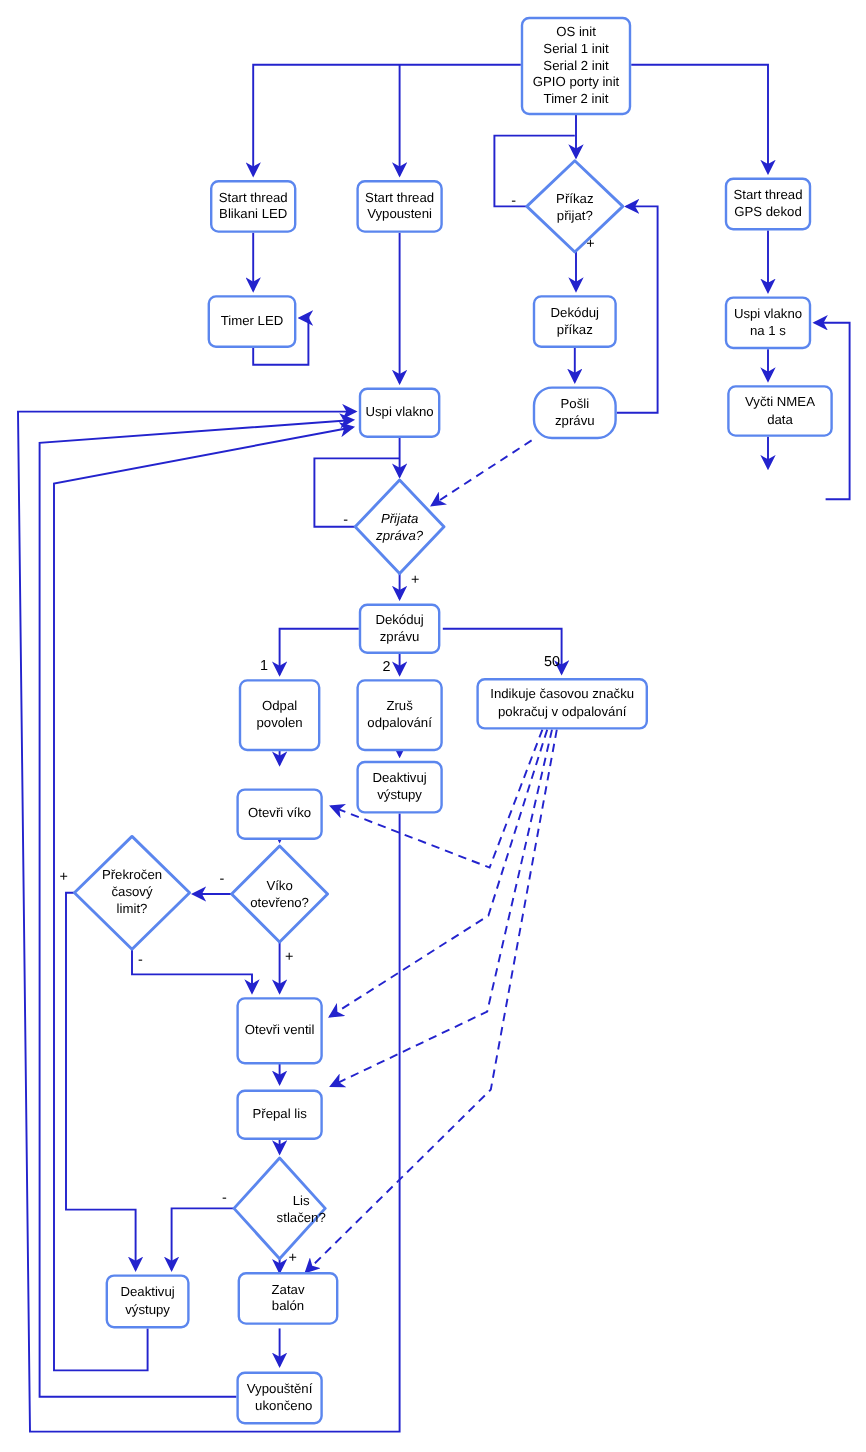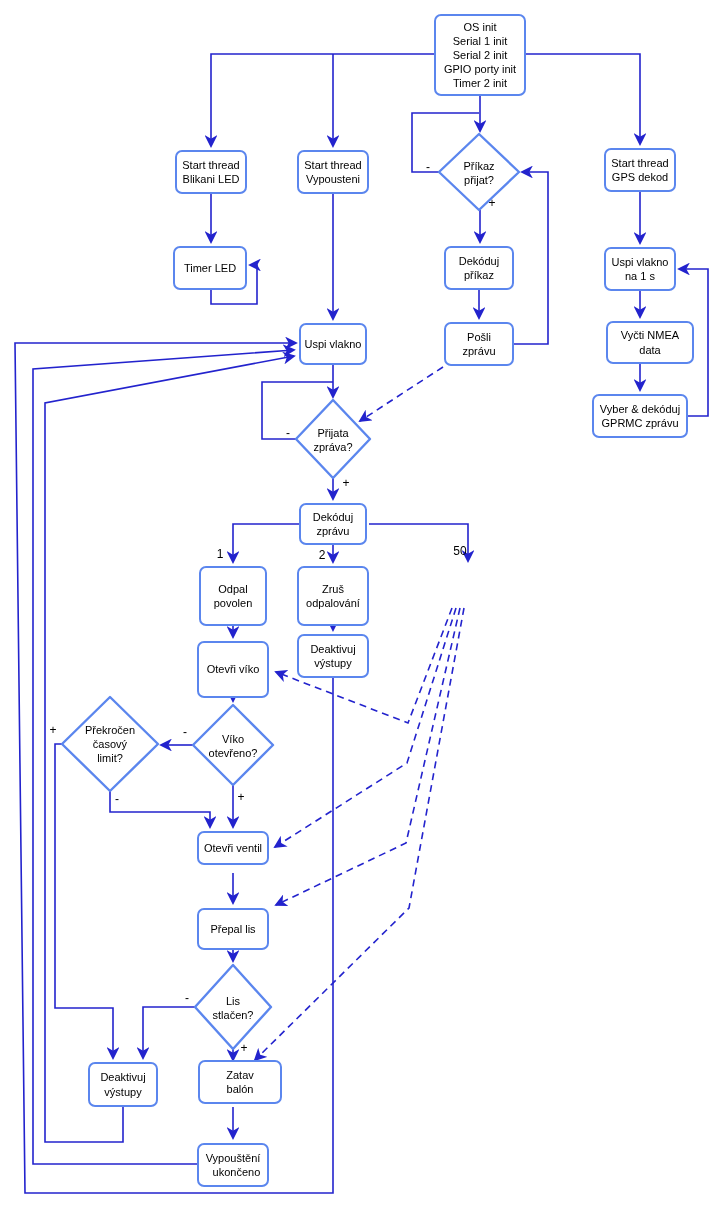--- a/index.html
+++ b/index.html
@@ -103,57 +103,57 @@
 Timer 2 init</div>
   <div class="node" style="left:175px;top:150px;width:72px;height:44px;">Start thread
 Blikani LED</div>
   <div class="node" style="left:297px;top:150px;width:72px;height:44px;">Start thread
 Vypousteni</div>
   <div class="node" style="left:604px;top:148px;width:72px;height:44px;">Start thread
 GPS dekod</div>
   <div class="node" style="left:173px;top:246px;width:74px;height:44px;">Timer LED</div>
   <div class="node" style="left:444px;top:246px;width:70px;height:44px;">Dekóduj
 příkaz</div>
-  <div class="node" style="left:444px;top:322px;width:70px;height:44px;">Pošli
+  <div class="node" style="left:444px;top:322px;width:70px;height:44px;border-radius:16px;">Pošli
 zprávu</div>
   <div class="node" style="left:604px;top:247px;width:72px;height:44px;">Uspi vlakno
 na 1 s</div>
   <div class="node" style="left:606px;top:321px;width:88px;height:43px;">Vyčti NMEA
 data</div>
-  <div class="node" style="left:592px;top:394px;width:96px;height:44px;">Vyber &amp; dekóduj
-GPRMC zprávu</div>
   <div class="node" style="left:299px;top:323px;width:68px;height:42px;">Uspi vlakno</div>
   <div class="node" style="left:299px;top:503px;width:68px;height:42px;">Dekóduj
 zprávu</div>
   <div class="node" style="left:199px;top:566px;width:68px;height:60px;">Odpal
 povolen</div>
   <div class="node" style="left:297px;top:566px;width:72px;height:60px;">Zruš
 odpalování</div>
-  <div class="node" style="left:197px;top:641px;width:72px;height:57px;">Otevři víko</div>
+  <div class="node" style="left:397px;top:565px;width:143px;height:43px;">Indikuje časovou značku
+pokračuj v odpalování</div>
+  <div class="node" style="left:197px;top:657px;width:72px;height:43px;">Otevři víko</div>
   <div class="node" style="left:297px;top:634px;width:72px;height:44px;">Deaktivuj
 výstupy</div>
-  <div class="node" style="left:197px;top:831px;width:72px;height:34px;">Otevři ventil</div>
+  <div class="node" style="left:197px;top:831px;width:72px;height:56px;">Otevři ventil</div>
   <div class="node" style="left:197px;top:908px;width:72px;height:42px;">Přepal lis</div>
   <div class="node" style="left:88px;top:1062px;width:70px;height:45px;">Deaktivuj
 výstupy</div>
   <div class="node" style="left:198px;top:1060px;width:84px;height:44px;">Zatav
 balón</div>
   <div class="node" style="left:197px;top:1143px;width:72px;height:44px;text-align:right;">Vypouštění
 ukončeno</div>
 
   <div class="dlabel" style="left:479px;top:173px;">Příkaz
 přijat?</div>
-  <div class="dlabel" style="left:333px;top:440px;">Přijata
+  <div class="dlabel" style="left:333px;top:440px;font-style:italic;">Přijata
 zpráva?</div>
   <div class="dlabel" style="left:233px;top:746px;">Víko
 otevřeno?</div>
   <div class="dlabel" style="left:110px;top:744px;">Překročen
 časový
 limit?</div>
-  <div class="dlabel" style="left:233px;top:1008px;">Lis
+  <div class="dlabel" style="left:251px;top:1008px;">Lis
 stlačen?</div>
 
   <div class="elabel" style="left:428px;top:167px;">-</div>
   <div class="elabel" style="left:492px;top:203px;">+</div>
   <div class="elabel" style="left:288px;top:433px;">-</div>
   <div class="elabel" style="left:346px;top:483px;">+</div>
   <div class="elabel" style="left:220px;top:554px;">1</div>
   <div class="elabel" style="left:322px;top:555px;">2</div>
   <div class="elabel" style="left:460px;top:551px;">50</div>
   <div class="elabel" style="left:185px;top:732px;">-</div>

